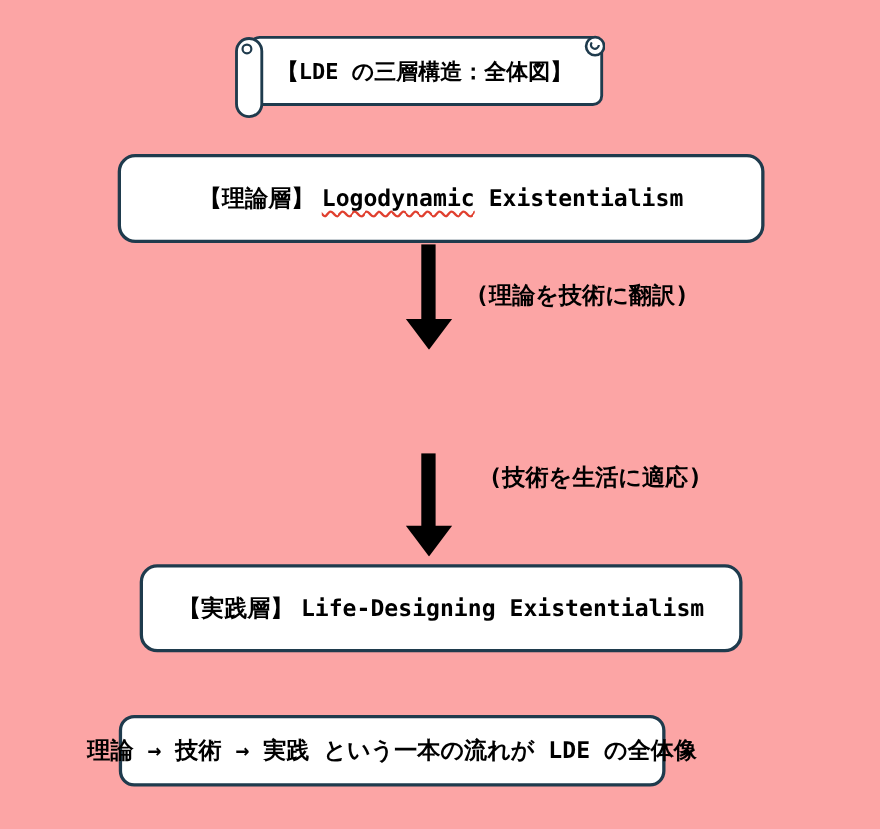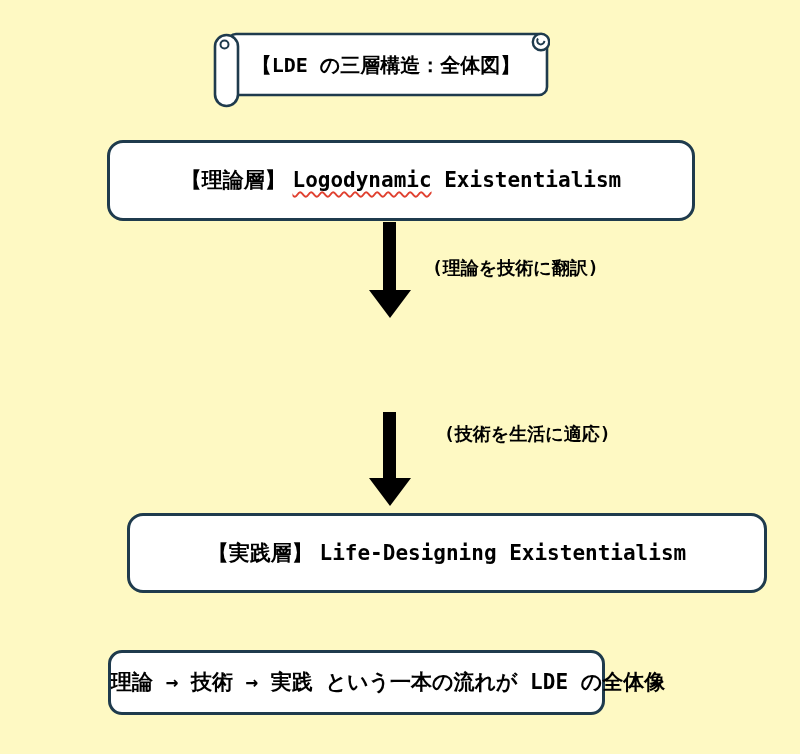--- a/index.html
+++ b/index.html
@@ -1,48 +1,48 @@
 <!DOCTYPE html>
 <html><head>
 <meta charset="utf-8">
 <style>
   html,body{margin:0;padding:0;background:#ffffff;}
   #canvas{
     position:relative;
     width:800px;height:754px;
-    background:#fef9c3;
+    background:#fca5a5;
     font-family:"DejaVu Sans Mono","DejaVu Sans",sans-serif;
     color:#000000;
     overflow:hidden;
   }
   .box{
     position:absolute;
     background:#ffffff;
     border:3px solid #1f3b4d;
     border-radius:16px;
     display:flex;flex-direction:column;
-    justify-content:center;
+    align-items:center;justify-content:center;
     text-align:center;
     font-size:21px;line-height:31px;font-weight:600;
     box-sizing:border-box;
   }
   .box .heading{white-space:nowrap;}
   .box .desc{white-space:nowrap;}
   .heading-en{margin-left:.32em;}
   .misspell{
     margin-left:.32em;
     text-decoration-line:underline;
     text-decoration-style:wavy;
     text-decoration-color:#e0402f;
     text-decoration-thickness:2px;
     text-underline-offset:4px;
   }
   .arrow-label{
     position:absolute;
-    font-size:18px;line-height:24px;font-weight:600;
+    font-size:21px;line-height:24px;font-weight:600;
     white-space:nowrap;
   }
   .banner-title{
     position:absolute;
     left:228px;top:53px;width:316px;
     text-align:center;
     font-size:20px;line-height:24px;font-weight:600;
     white-space:nowrap;
     z-index:2;
   }
@@ -82,21 +82,21 @@
   </svg>
   <div class="arrow-label" style="left:432px;top:256px;">(理論を技術に翻訳)</div>
 
 
   <svg class="arrow-svg" style="left:368px;top:412px;" width="44" height="94" viewBox="0 0 44 94">
     <rect x="15" y="0" width="13" height="68" fill="#000000"></rect>
     <polygon points="1,66 43,66 22,94" fill="#000000"></polygon>
   </svg>
   <div class="arrow-label" style="left:444px;top:422px;">(技術を生活に適応)</div>
 
-  <div class="box" id="practice-box" style="left:127px;top:513px;width:640px;height:80px;">
+  <div class="box" id="practice-box" style="left:127px;top:513px;width:548px;height:80px;">
     <div class="heading">
       <span>【実践層】</span><span class="heading-en">Life-Designing Existentialism</span>
     </div>
   </div>
 
   <div class="box" id="summary-box" style="left:108px;top:650px;width:497px;height:65px;">
     <div class="desc">理論 → 技術 → 実践 という一本の流れが LDE の全体像</div>
   </div>
 
 </div>

